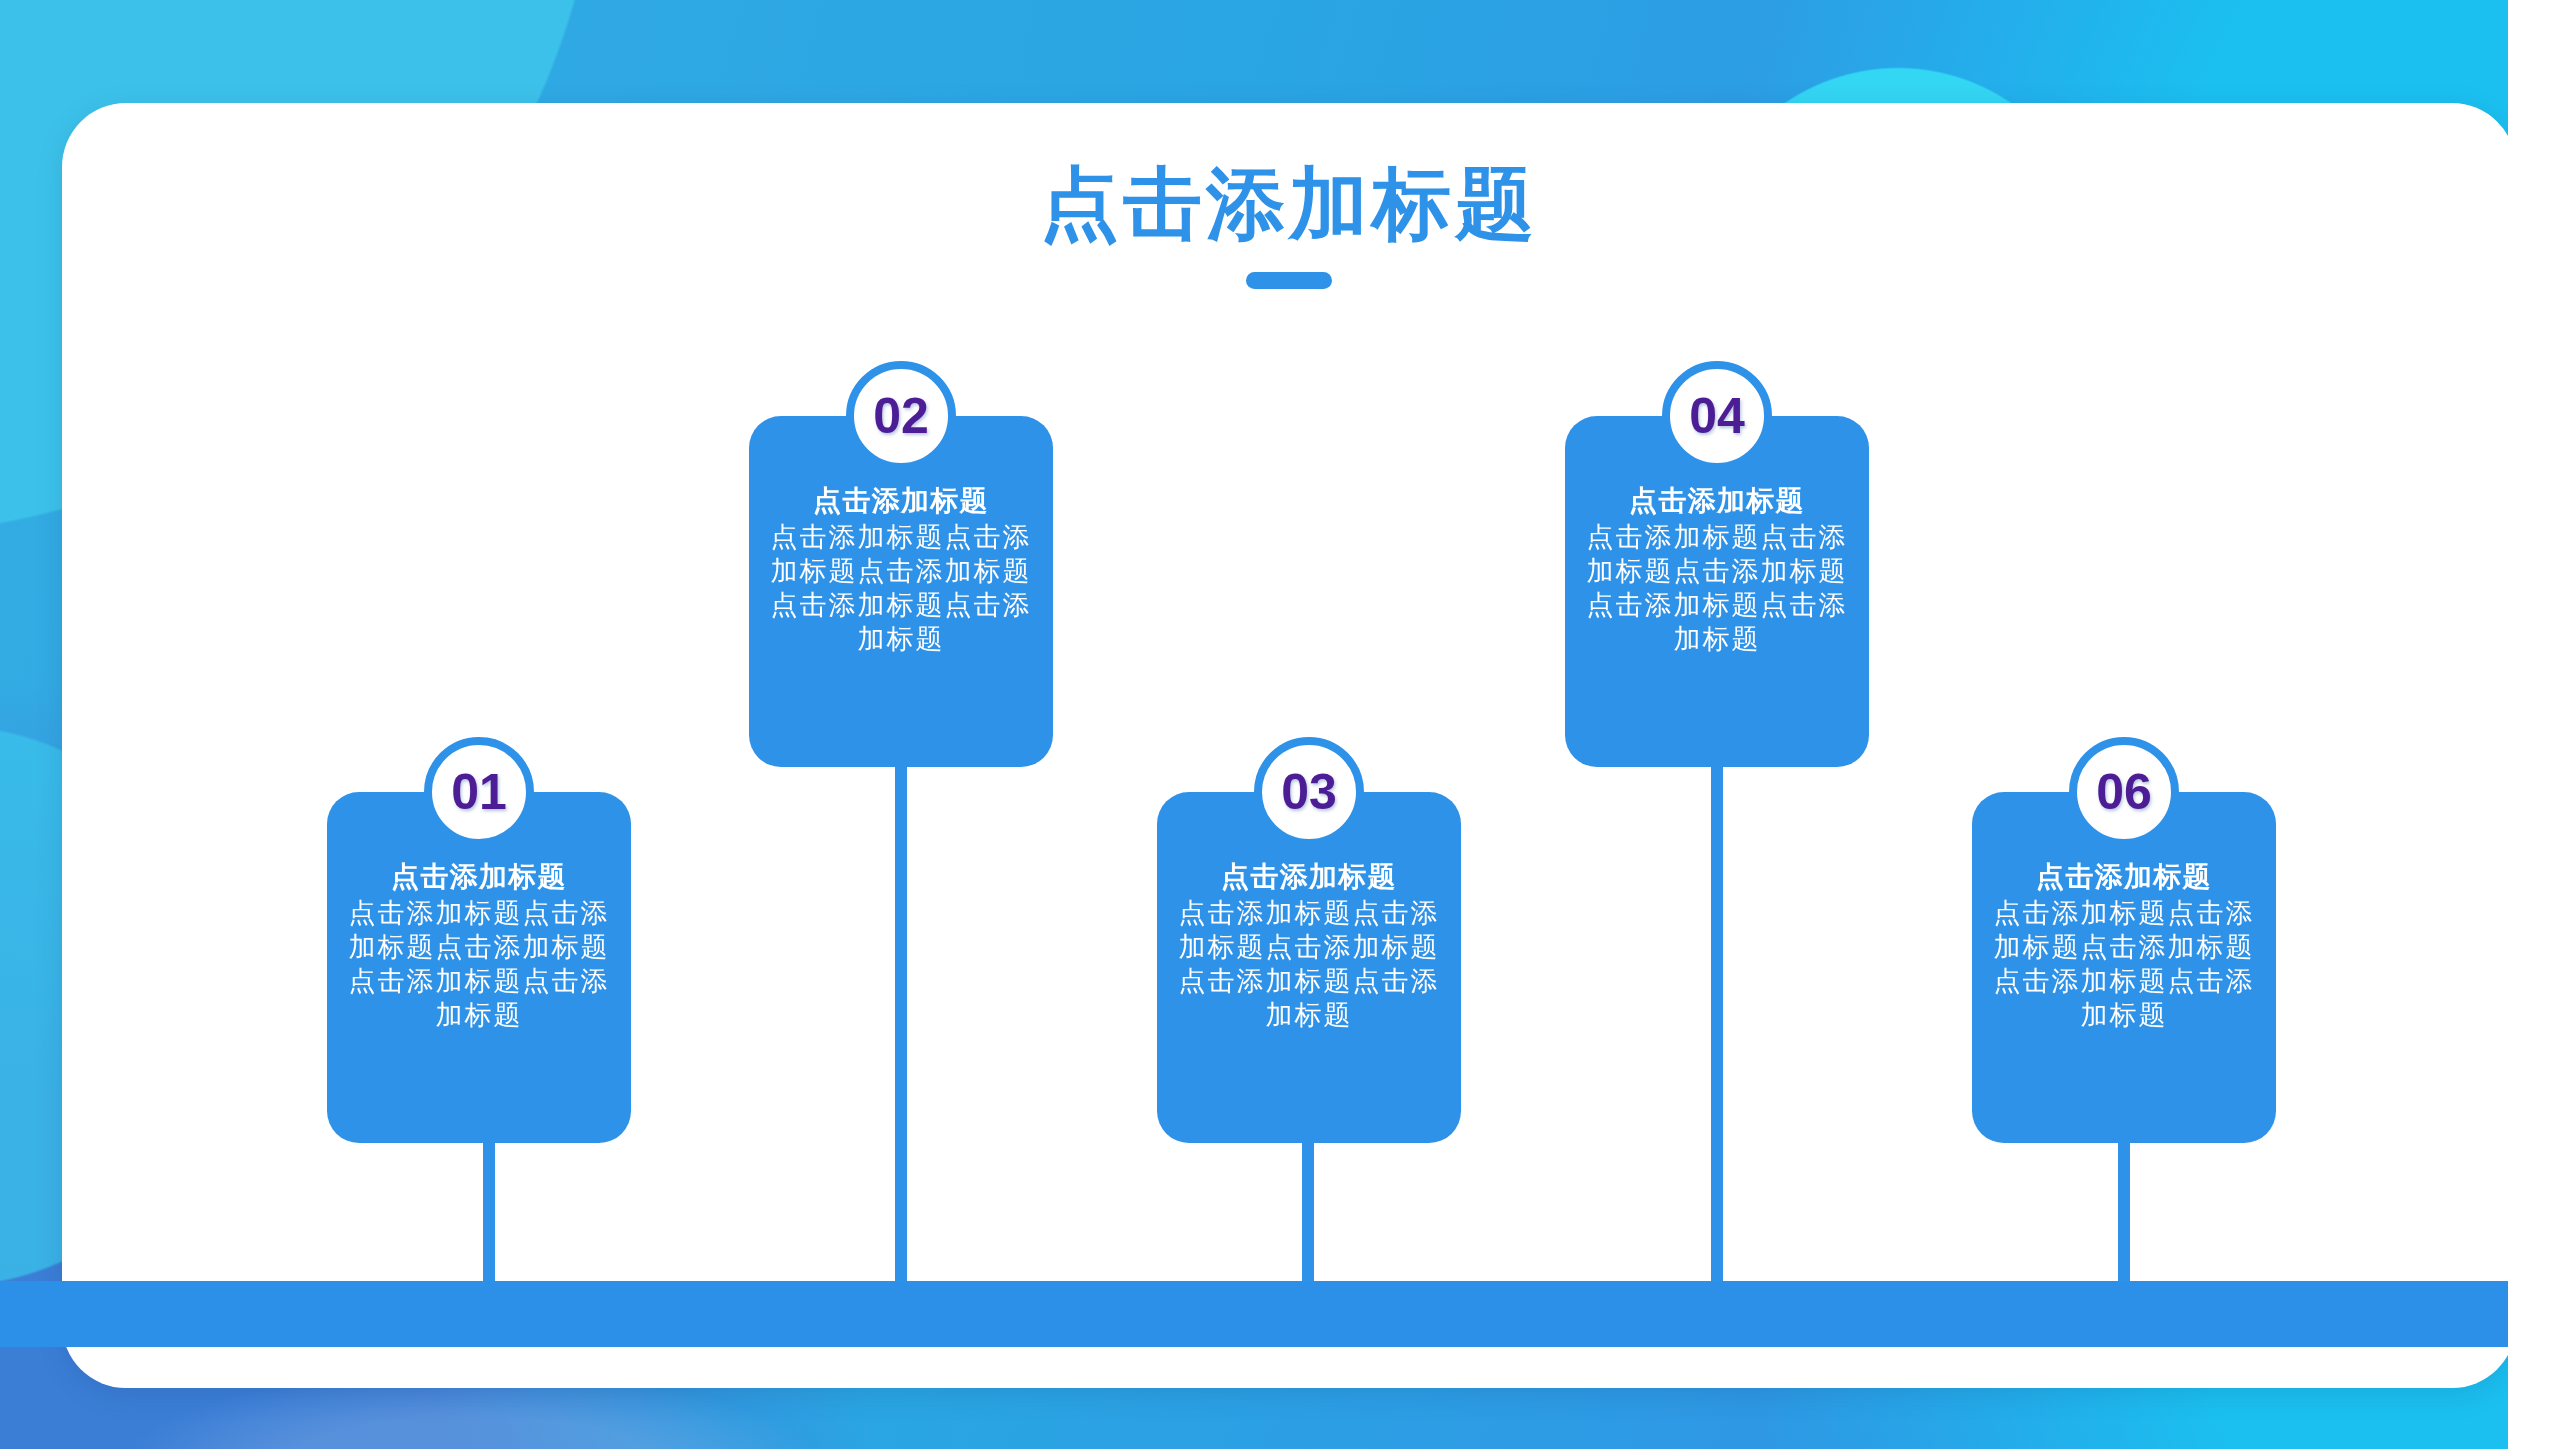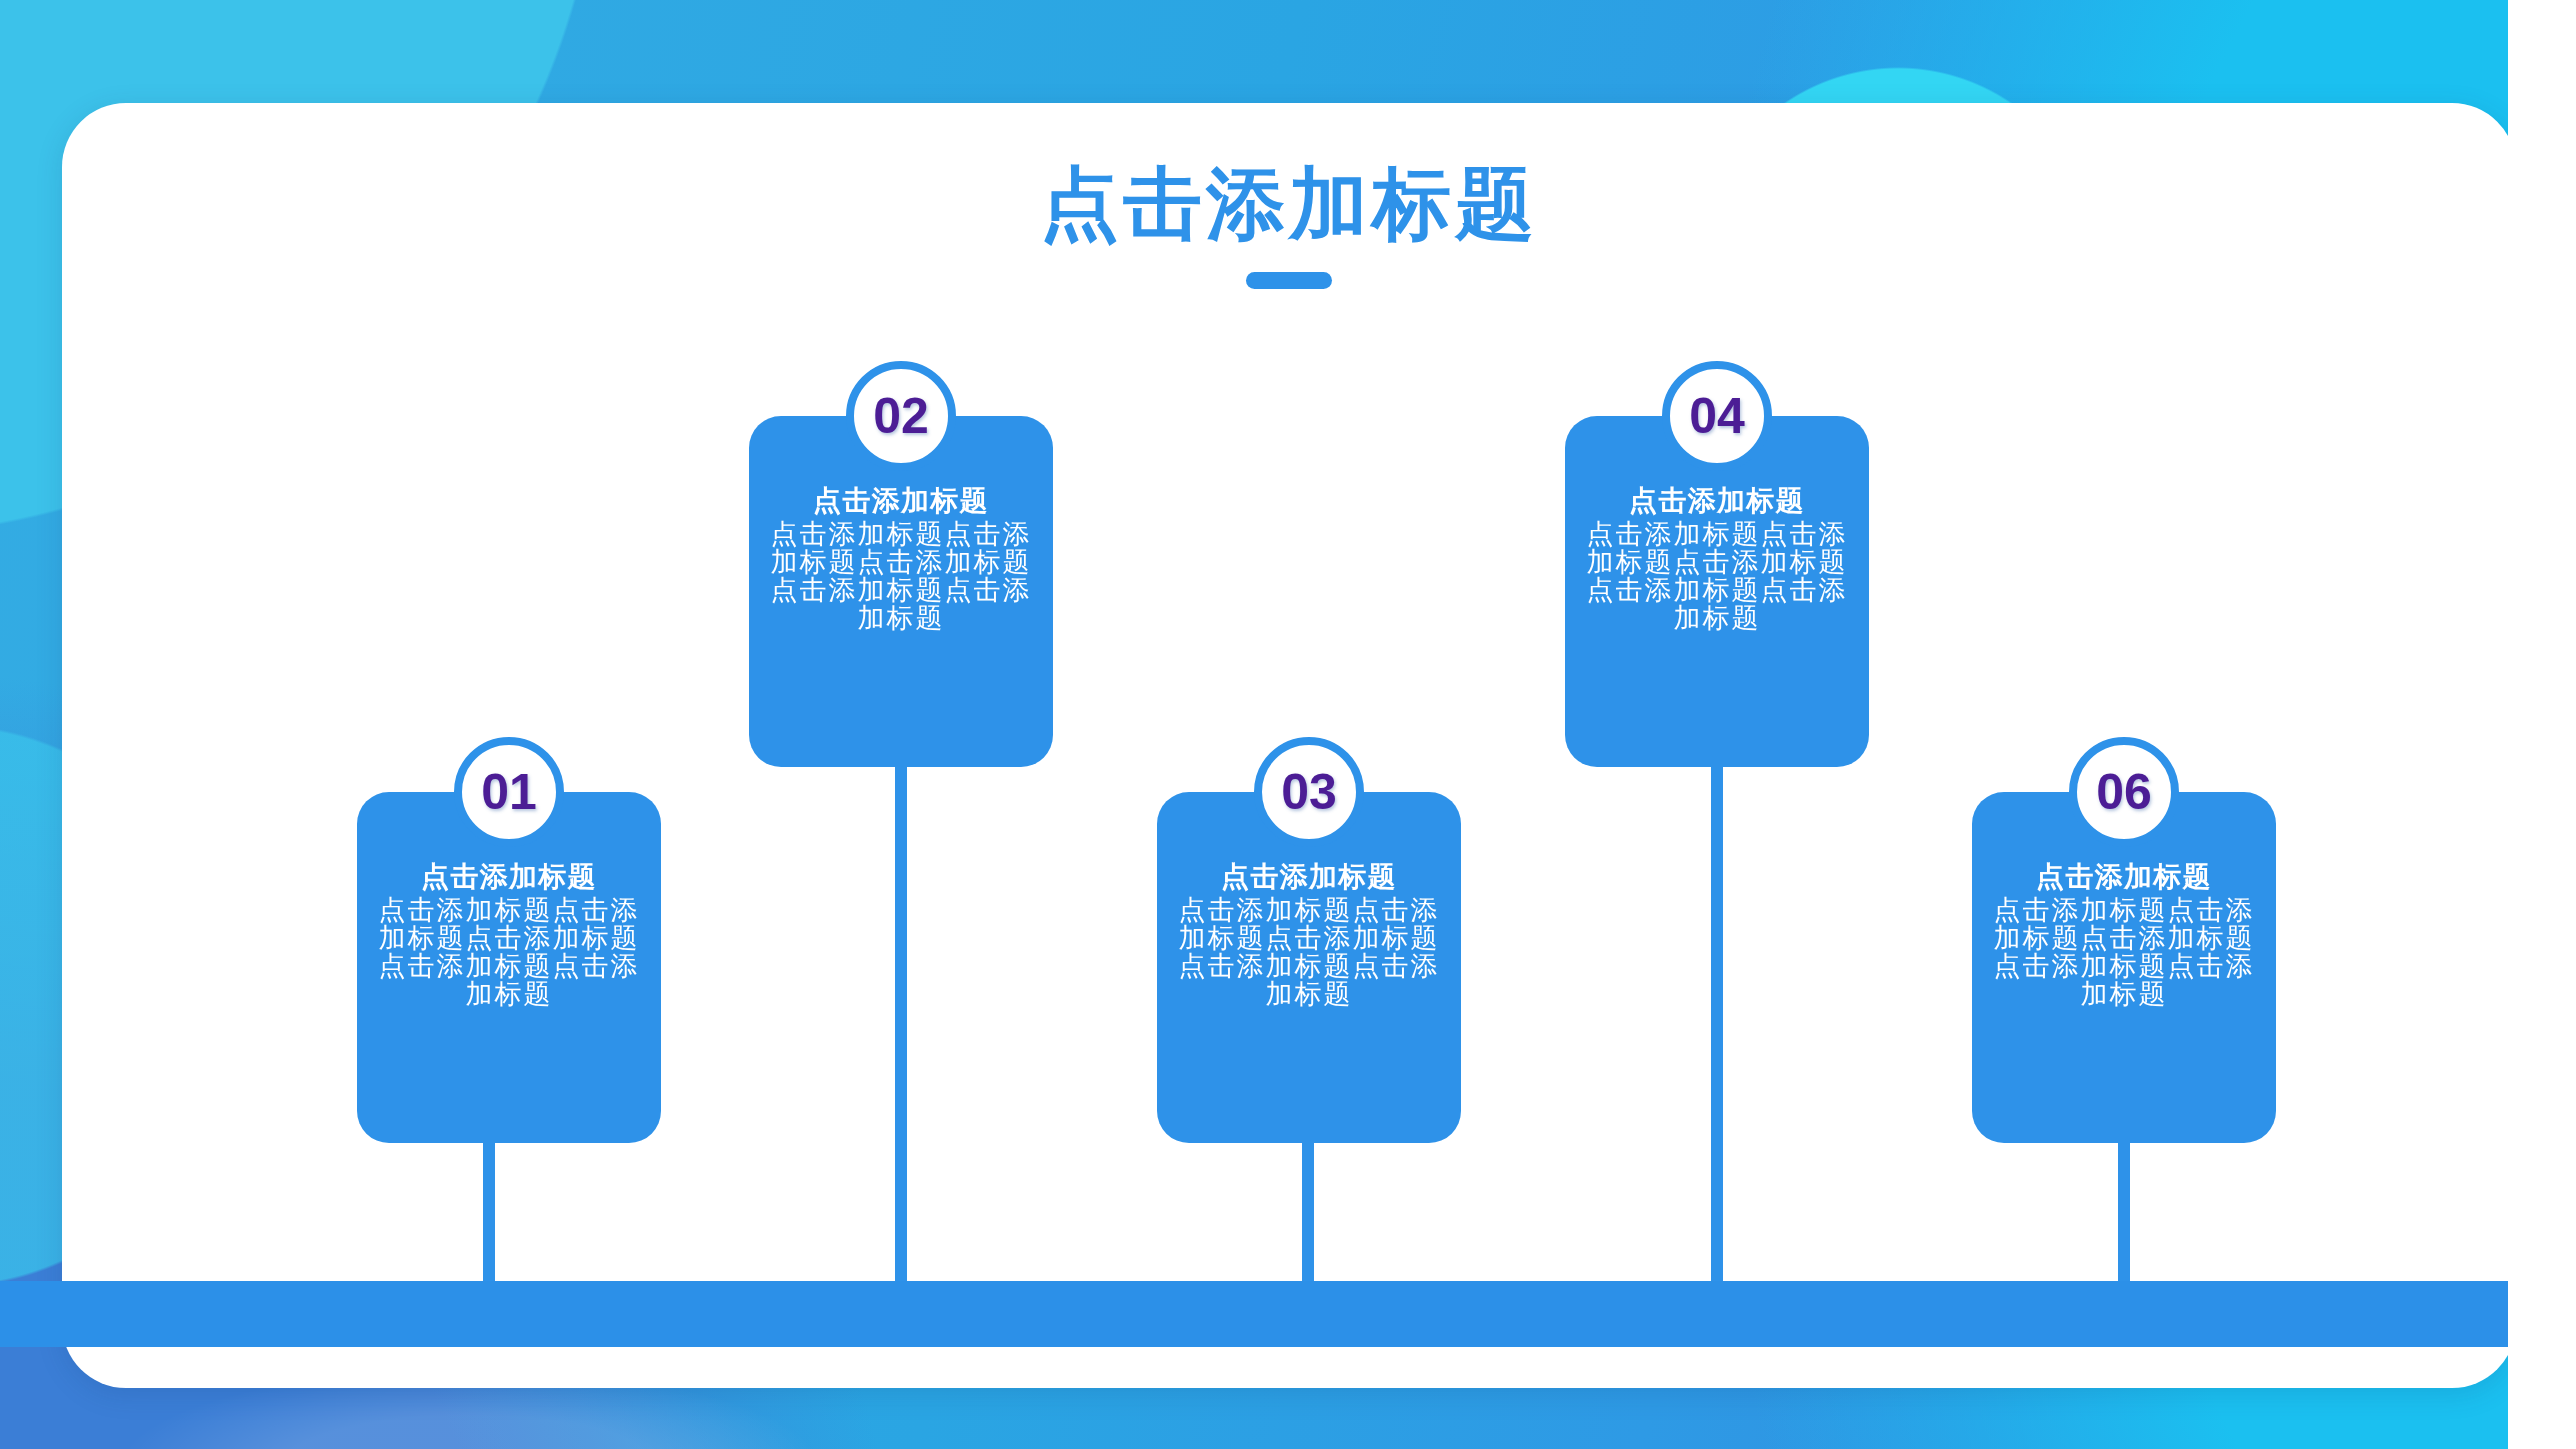--- a/index.html
+++ b/index.html
@@ -82,21 +82,21 @@
   .stem.s4 { left: 1711px; top: 767px; height: 516px; }
   .stem.s5 { left: 2118px; top: 1142px; height: 140px; }
   .card {
     position: absolute;
     width: 304px;
     height: 351px;
     background: #2E92E9;
     border-radius: 32px;
     z-index: 4;
   }
-  .card.c1 { left: 357px;  top: 792px; }
+  .card.c1 { left: 327px;  top: 792px; }
   .card.c2 { left: 749px; top: 416px;  }
   .card.c3 { left: 1157px; top: 792px; }
   .card.c4 { left: 1565px; top: 416px;  }
   .card.c5 { left: 1972px; top: 792px; }
   .badge {
     position: absolute;
     top: -55px;
     left: 50%;
     transform: translateX(-50%);
     width: 110px;
@@ -125,21 +125,21 @@
   }
   .card-heading {
     font-size: 28px;
     font-weight: bold;
     line-height: 38px;
     letter-spacing: 1.3px;
     margin: 0;
   }
   .card-body {
     font-size: 27px;
-    line-height: 28px;
+    line-height: 34px;
     letter-spacing: 2px;
     margin: 0;
     word-break: break-all;
   }
 </style>
 </head>
 <body>
 
 <div class="slide">
 

